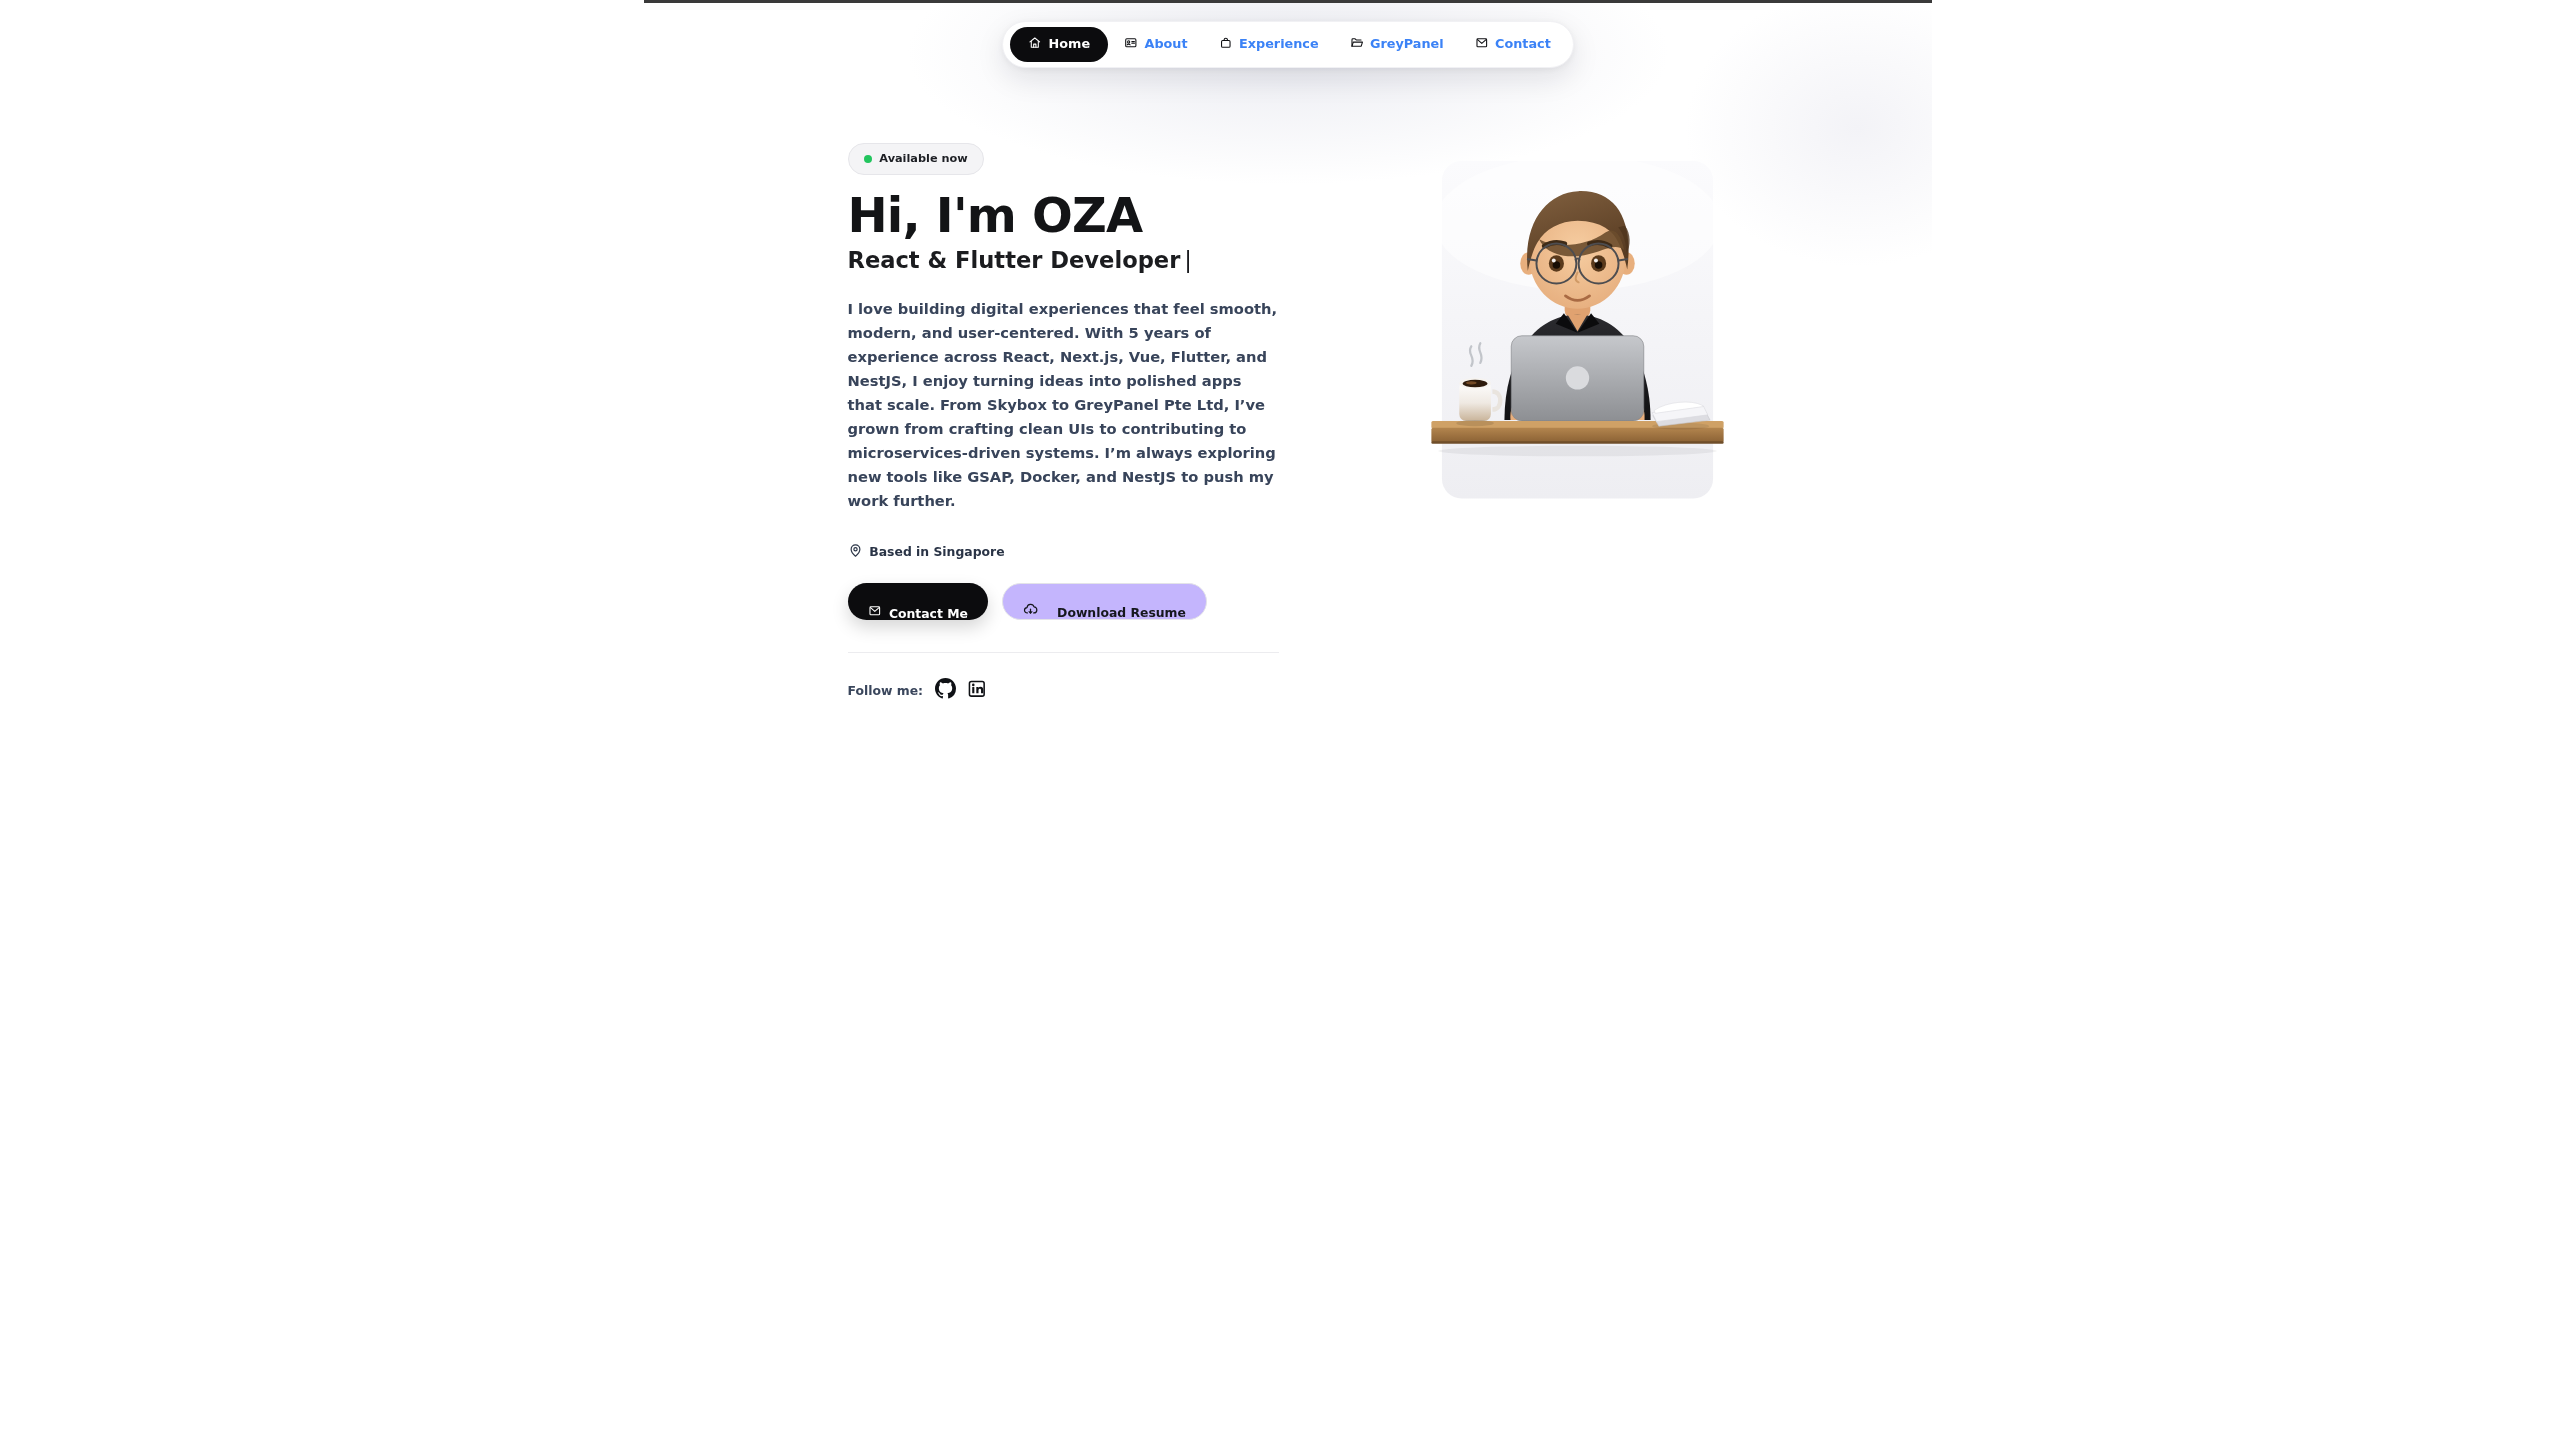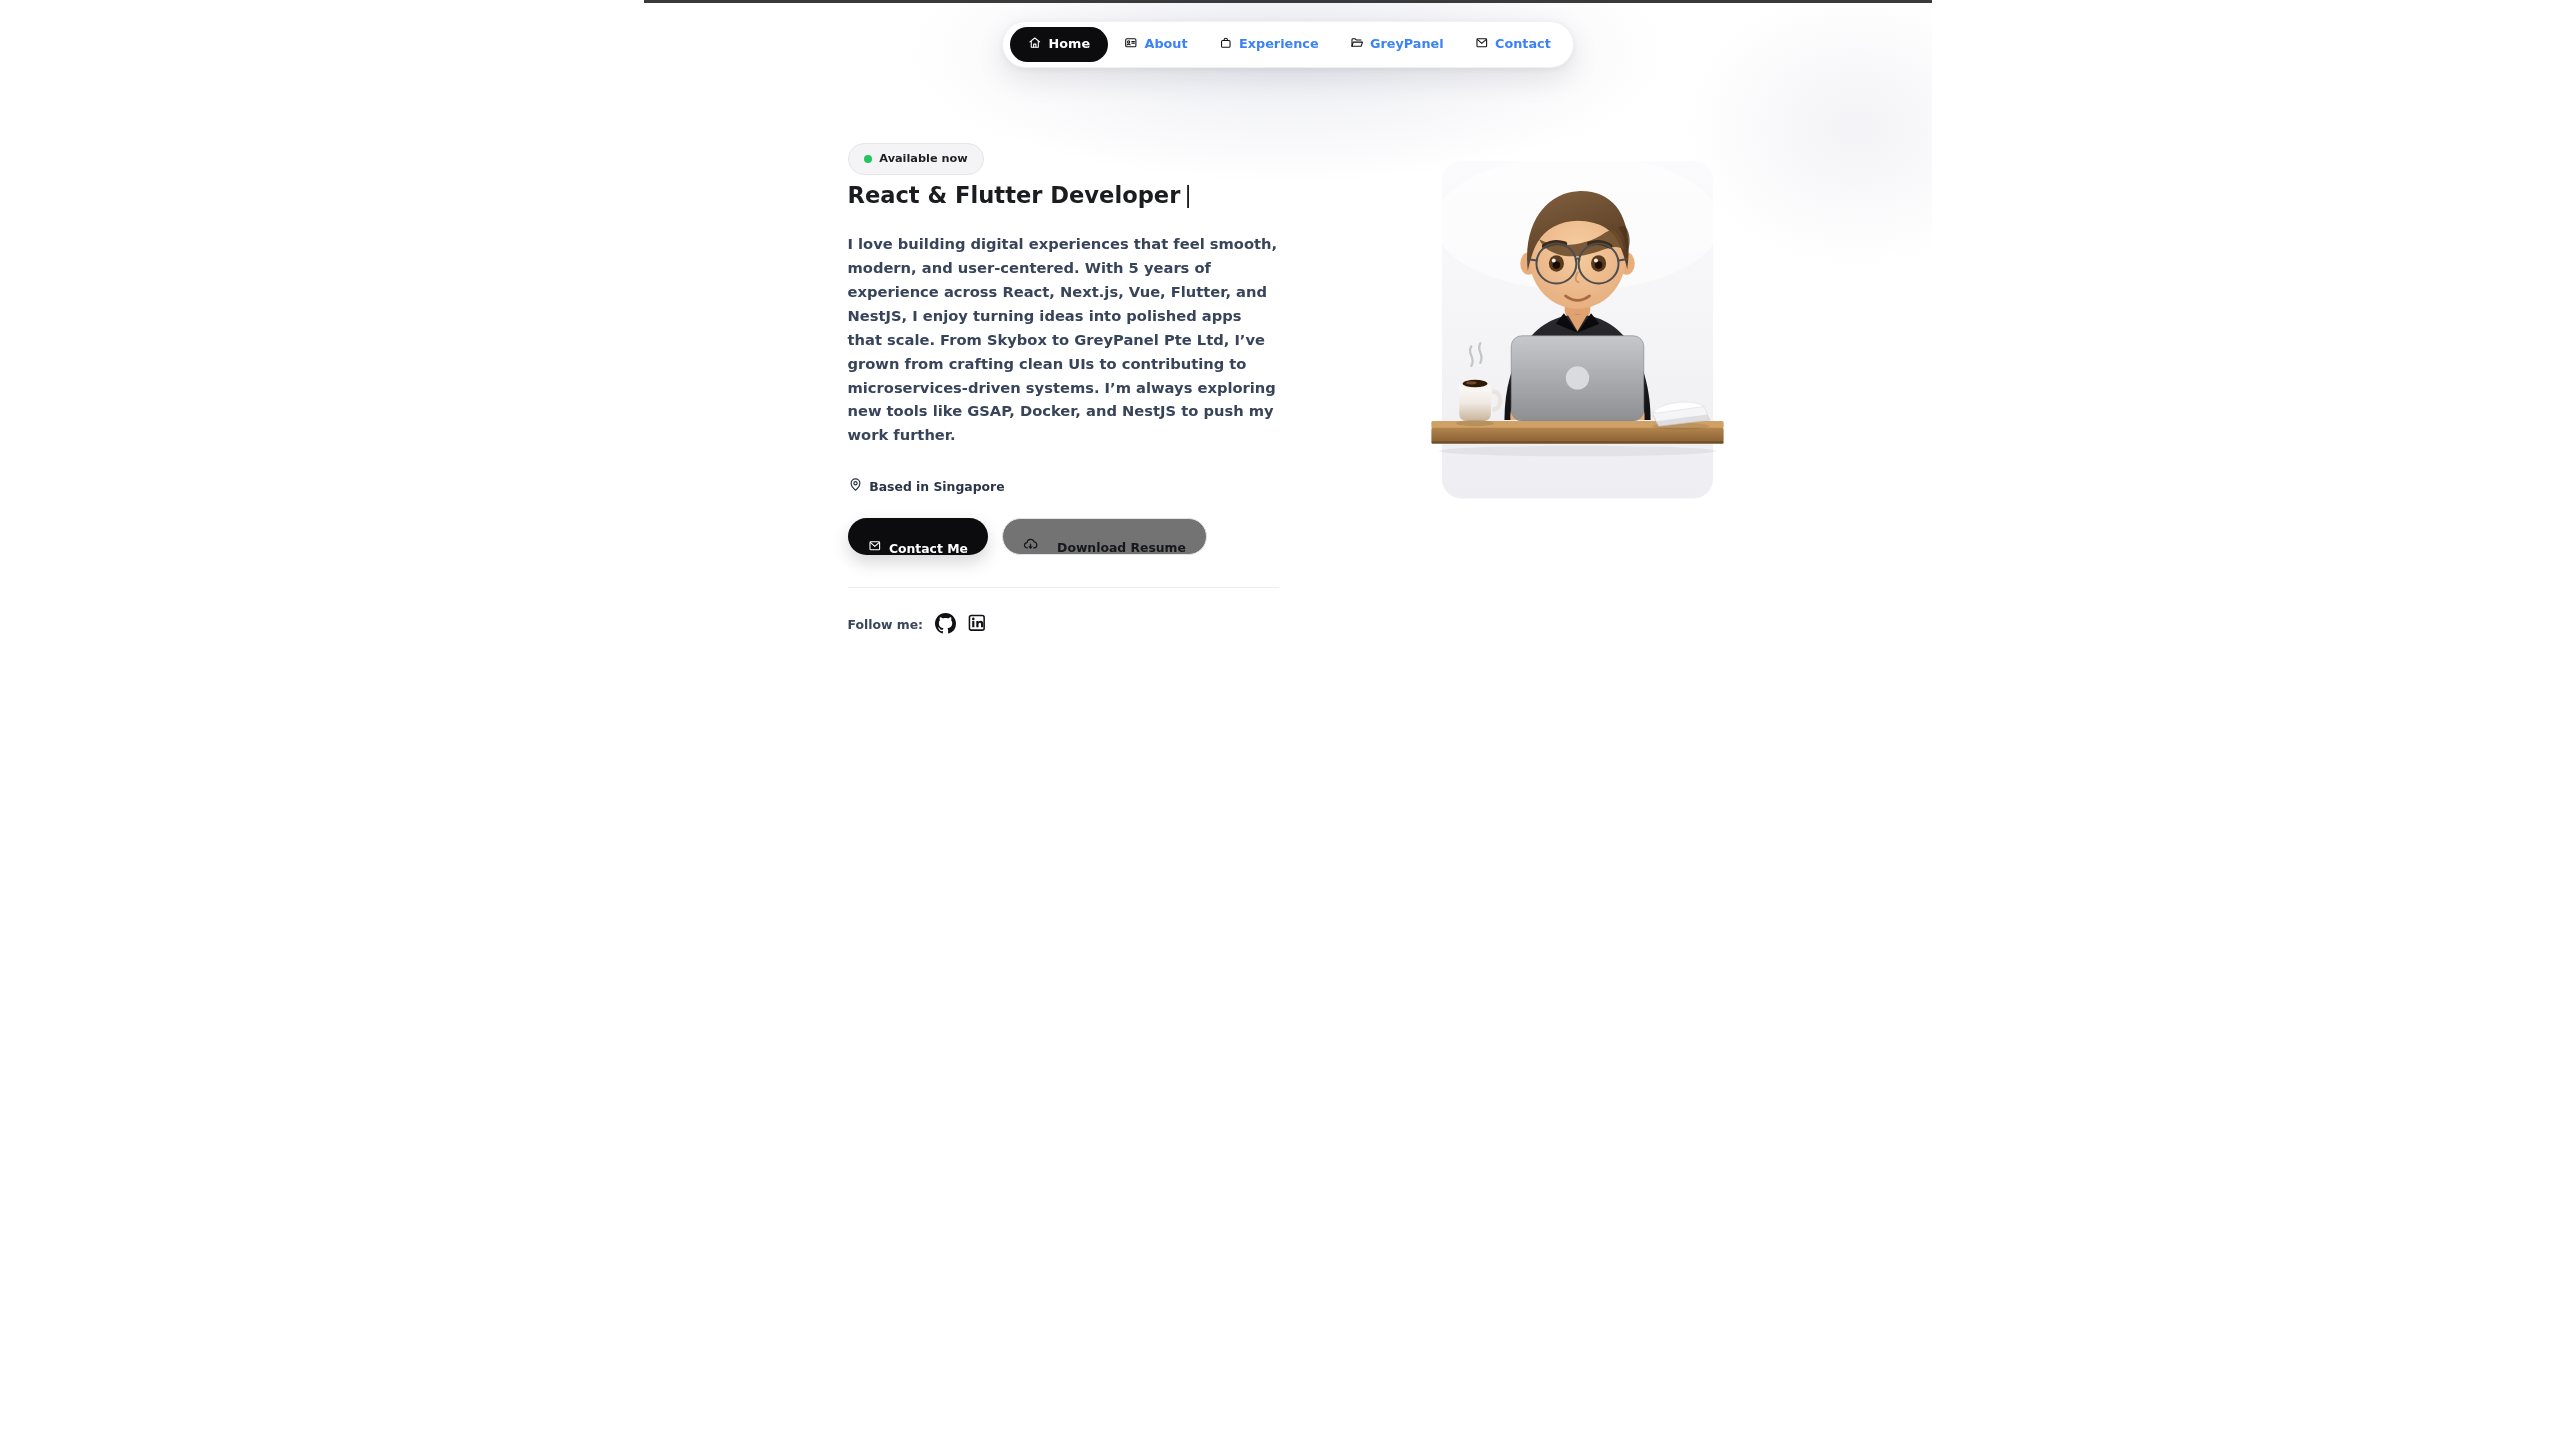--- a/index.html
+++ b/index.html
@@ -39,21 +39,21 @@
   p.desc { margin-top:22.6px; width:433px; font-size:14.7px; line-height:1.63; font-weight:700; color:#38445a; }
 
   .location { margin-top:30px; display:flex; align-items:center; gap:6.8px; font-size:12.4px; font-weight:700; color:#2a3446; }
   .location svg { width:15px; height:15px; stroke:#2a3446; }
 
   .cta-row { margin-top:22.6px; display:flex; align-items:center; gap:13.6px; }
   .btn { display:inline-flex; align-items:flex-end; gap:7.5px; height:37px; padding:0 20.3px; border-radius:752px;
     font-family:inherit; font-size:12.4px; font-weight:700; cursor:pointer; line-height:1; }
   .btn-contact { background:#0c0c0e; color:#fff; border:none; box-shadow:0 7.5px 16.6px rgba(0,0,0,.16); }
   .btn-contact svg { width:13.6px; height:13.6px; stroke:#ffffff; }
-  .btn-resume { background:#737373; color:#15171c; border:1.1px solid #e3e3e8;gap:19px; }
+  .btn-resume { background:#c4b5fd; color:#15171c; border:1.1px solid #e3e3e8;gap:19px; }
   .btn-resume svg { width:15px; height:15px; stroke:#15171c; }
 
   .divider { margin-top:32px; width:431px; height:0.8px; background:#ececef; }
 
   .follow { margin-top:25px; display:flex; align-items:center; gap:10.5px; }
   .follow-label { font-size:12.4px; font-weight:700; color:#3a465c; margin-right:1.5px; }
   .social { display:inline-flex; align-items:center; justify-content:center; background:transparent; border:none; cursor:pointer; padding:0; }
 
   
   .hero-right { width:303px; margin-top:12px; }
@@ -110,20 +110,21 @@
   </div>
 
   <section class="hero">
     <div class="hero-left">
 
       <div class="badge">
         <span class="badge-dot"></span>
         <span>Available now</span>
       </div>
 
+      <h1 class="title">Hi, I'm OZA</h1>
 
       <h2 class="subtitle"><span>React &amp; Flutter Developer</span><span class="cursor">|</span></h2>
 
       <p class="desc">I love building digital experiences that feel smooth, modern, and user-centered. With 5 years of experience across React, Next.js, Vue, Flutter, and NestJS, I enjoy turning ideas into polished apps that scale. From Skybox to GreyPanel Pte Ltd, I’ve grown from crafting clean UIs to contributing to microservices-driven systems. I’m always exploring new tools like GSAP, Docker, and NestJS to push my work further.</p>
 
       <div class="location">
         <span><svg viewBox="0 0 24 24" fill="none" stroke-width="1.9" stroke-linecap="round" stroke-linejoin="round" width="15" height="15">
               <path d="M12 21.2s-7-5.6-7-11.1a7 7 0 0 1 14 0c0 5.5-7 11.1-7 11.1z"></path>
               <circle cx="12" cy="10" r="2.6"></circle>
             </svg></span>

